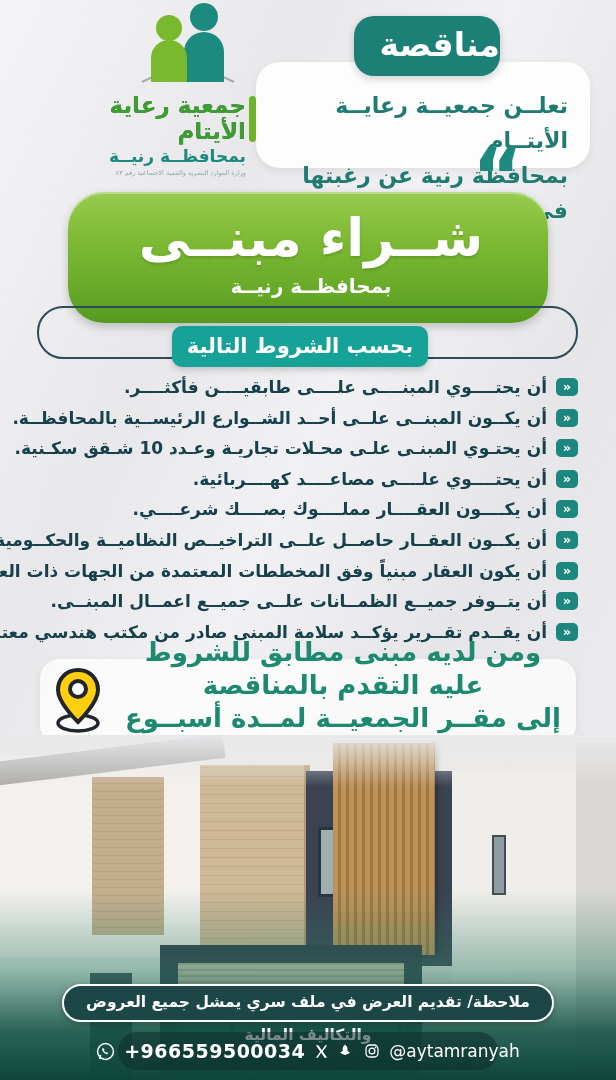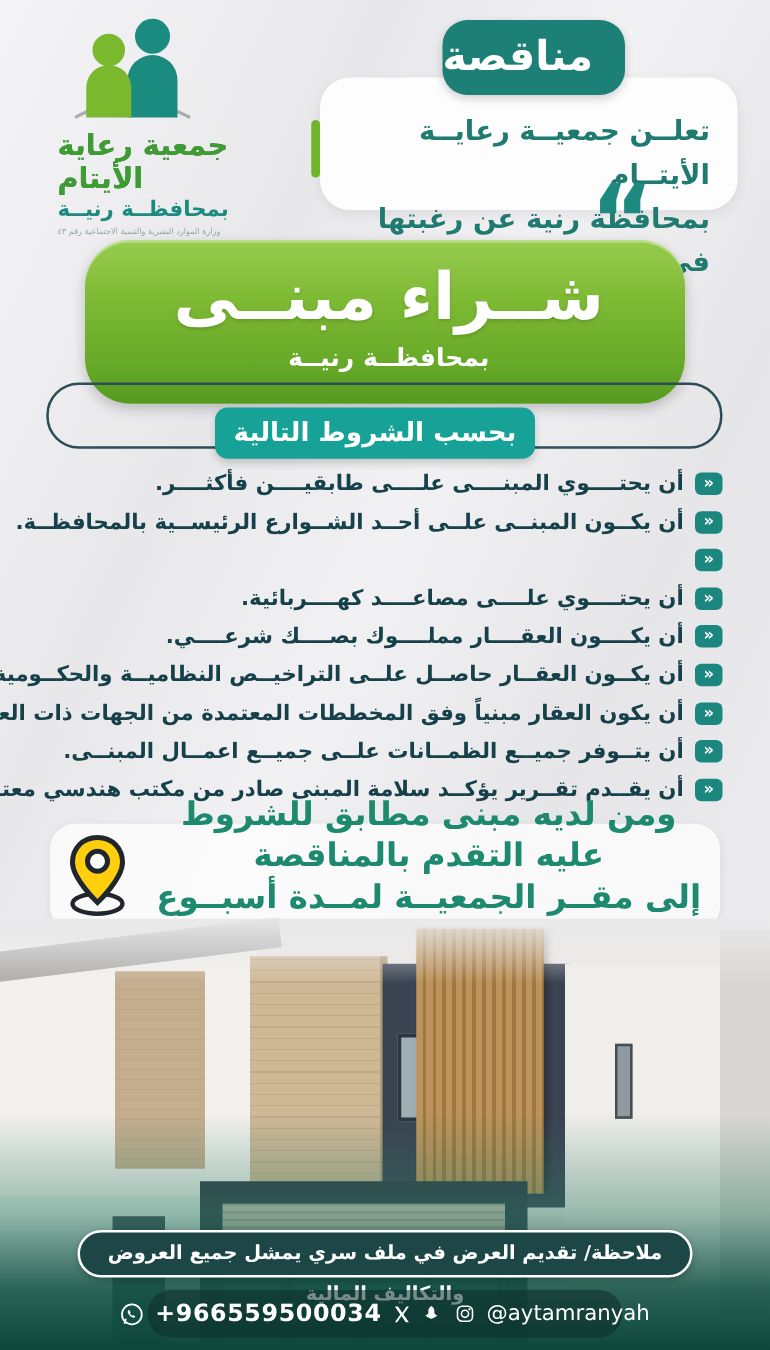--- a/index.html
+++ b/index.html
@@ -5,33 +5,33 @@
   * { margin:0; padding:0; box-sizing:border-box; }
   html,body { width:616px; height:1080px; }
   body {
     font-family:"DejaVu Sans", sans-serif;
     position:relative; overflow:hidden;
     background:linear-gradient(115deg,#f4f4f6 0%,#e8e8ea 28%,#f1f1f3 46%,#e6e6e8 66%,#efeff1 100%);
   }
   .abs { position:absolute; }
 
   
-  .logo { left:46px; top:14px; width:200px; text-align:left; }
+  .logo { left:46px; top:2px; width:200px; text-align:right; }
   .logo-cal { color:#3f9c35; font-weight:bold; font-size:23px; line-height:26px;
               text-shadow:0 0 .5px #2f7d28; }
   .logo-sub { color:#1b8a7f; font-weight:bold; font-size:17px; letter-spacing:1px; margin-top:2px; }
   .logo-min { color:#93a8a2; font-size:6.5px; margin-top:3px; }
 
   
   .intro-card { left:256px; top:62px; width:334px; height:106px; background:#fdfdfd;
                 border-radius:24px; box-shadow:0 3px 10px rgba(0,0,0,.07); }
   .green-accent { left:249px; top:96px; width:7px; height:46px; border-radius:4px; background:#6fb52c; }
   .tender-badge { left:354px; top:16px; width:146px; height:60px; border-radius:20px;
                   background:#1d8077; color:#fff; font-size:33px; font-weight:bold;
-                  text-align:left; line-height:58px; box-shadow:0 3px 8px rgba(0,0,0,.18); }
+                  text-align:right; line-height:58px; box-shadow:0 3px 8px rgba(0,0,0,.18); }
   .intro-text { left:266px; top:88px; width:314px; direction:rtl; text-align:right;
                 color:#1f7a70; font-weight:bold; font-size:22px; line-height:35px; padding-right:12px; }
 
   .quote { left:472px; top:138px; font-size:78px; color:#1e8a7f; font-weight:bold;
            line-height:78px; height:60px; overflow:hidden; }
 
   
   .banner { left:68px; top:192px; width:480px; height:131px; border-radius:36px;
             background:linear-gradient(180deg,#97cc4e 0%,#7db933 38%,#65a827 78%,#559a20 100%);
             box-shadow:0 4px 10px rgba(0,0,0,.2), inset 0 2px 0 rgba(255,255,255,.35);
@@ -142,20 +142,21 @@
   <div class="row">
     <span class="marker">«</span>
     <span class="cond-text">أن يحتــــوي المبنــــى علــــى طابقيــــن فأكثــــر.</span>
   </div>
   <div class="row">
     <span class="marker">«</span>
     <span class="cond-text">أن يكــون المبنــى علــى أحــد الشــوارع الرئيســية بالمحافظــة.</span>
   </div>
   <div class="row">
     <span class="marker">«</span>
+    <span class="cond-text">أن يحتـوي المبنـى علـى محـلات تجاريـة وعـدد 10 شـقق سكـنية.</span>
   </div>
   <div class="row">
     <span class="marker">«</span>
     <span class="cond-text">أن يحتــــوي علــــى مصاعــــد كهــــربائية.</span>
   </div>
   <div class="row">
     <span class="marker">«</span>
     <span class="cond-text">أن يكــــون العقــــار مملــــوك بصــــك شرعــــي.</span>
   </div>
   <div class="row">

